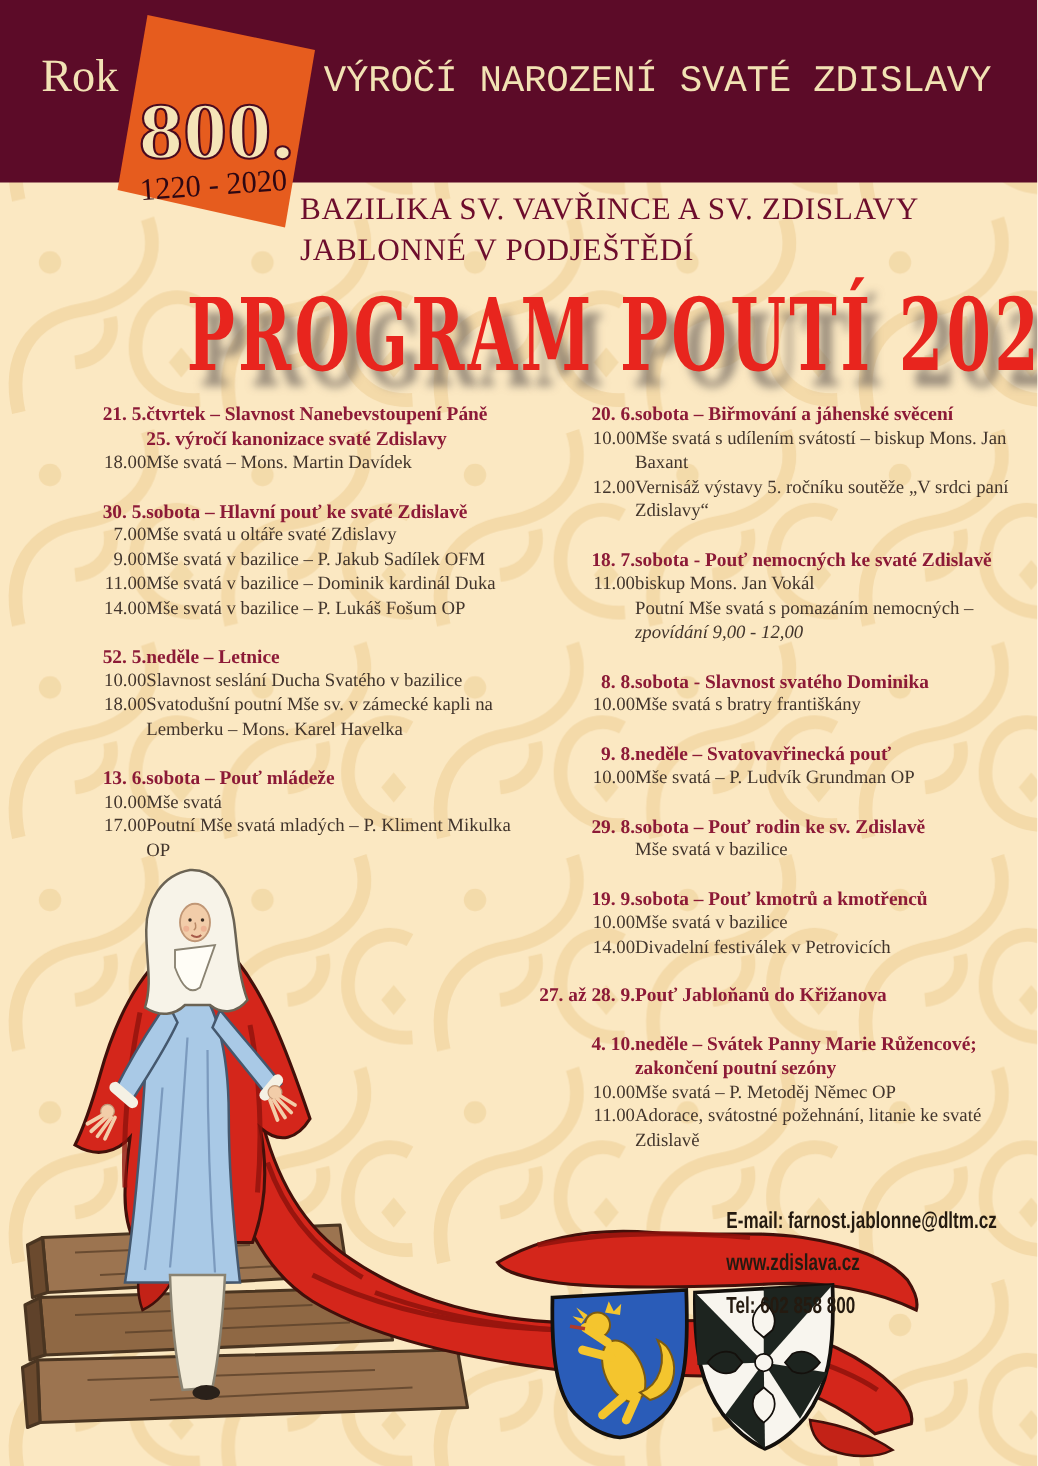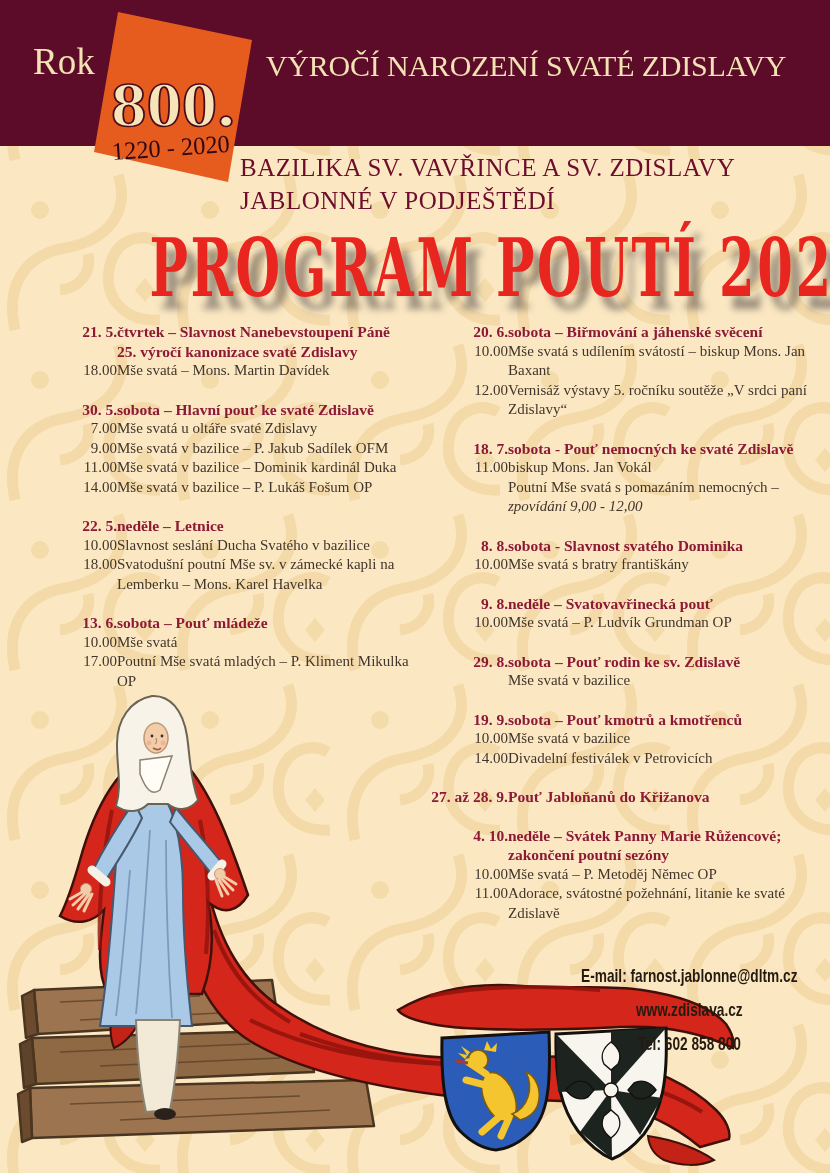--- a/index.html
+++ b/index.html
@@ -6,21 +6,21 @@
   .poster{
     position:relative;width:830px;height:1173px;overflow:hidden;
     background:var(--page-bg,#fbe8c2);
     font-family:"Liberation Serif",serif;
   }
   .bg-pattern{position:absolute;left:0;top:0;width:830px;height:1173px;}
   
   .band{position:absolute;left:0;top:0;width:830px;height:146px;background:var(--band,#5c0b28);}
   .rok{position:absolute;left:33px;top:40px;font-size:37px;color:var(--cream-text,#f2e2b4);}
   .band-text{position:absolute;left:250px;right:28px;top:48px;text-align:center;color:var(--cream-text,#f2e2b4);}
-  .band-line1{font-size:30px;letter-spacing:-0.2px;line-height:36px;}
+  .band-line1{font-size:30px;letter-spacing:-0.2px;line-height:36px;font-family:Liberation Mono, monospace;}
   .band-line2{font-size:30px;line-height:40px;}
   .badge-svg{position:absolute;left:70px;top:0;width:200px;height:205px;}
   .badge-num{font-family:"Liberation Serif",serif;font-weight:bold;font-size:64px;fill:#f5e5b8;stroke:#4a0a1e;stroke-width:1.6px;}
   .badge-years{font-family:"Liberation Serif",serif;font-size:25px;fill:#2e0713;}
   
   .subhead{position:absolute;left:240px;right:28px;top:151px;text-align:left;color:var(--maroon-text,#6d0d2c);}
   .subhead div{font-size:25px;line-height:33px;letter-spacing:0.5px;}
   
   .main-title{
     position:absolute;left:0;top:226px;width:830px;text-align:center;
@@ -37,21 +37,21 @@
   .col.right{left:423px;width:396px;}
   .sec{margin-bottom:19px;}
   .row{display:flex;align-items:flex-start;}
   .time{flex:0 0 55px;text-align:right;}
   .col.right .time{flex:0 0 85px;}
   .text{flex:1 1 auto;}
   .head{font-weight:bold;color:var(--section-maroon,#8c1a37);font-size:15.5px;}
   .italic{font-style:italic;}
   
   .contact{
-    position:absolute;right:33px;top:965px;text-align:center;
+    position:absolute;right:33px;top:965px;text-align:left;
     font-family:"Liberation Sans",sans-serif;font-weight:bold;
     font-size:18.5px;color:var(--contact-text,#241a10);
   }
   .contact div{margin-bottom:12px;transform:scaleX(0.74);transform-origin:100% 50%;white-space:nowrap;}
   
   .artwork{position:absolute;left:0;top:690px;width:830px;height:483px;}
 </style>
 </head>
 <body>
 
@@ -138,21 +138,21 @@
           </div>
           <div class="row">
             <div class="time">14.00</div>
             <div class="text">
               <div>Mše svatá v bazilice – P. Lukáš Fošum OP</div>
             </div>
           </div>
         </div>
         <div class="sec">
           <div class="row head">
-            <div class="time">22. 5.</div>
+            <div class="time">52. 5.</div>
             <div class="text">
               <div>neděle – Letnice</div>
             </div>
           </div>
           <div class="row">
             <div class="time">10.00</div>
             <div class="text">
               <div>Slavnost seslání Ducha Svatého v bazilice</div>
             </div>
           </div>

